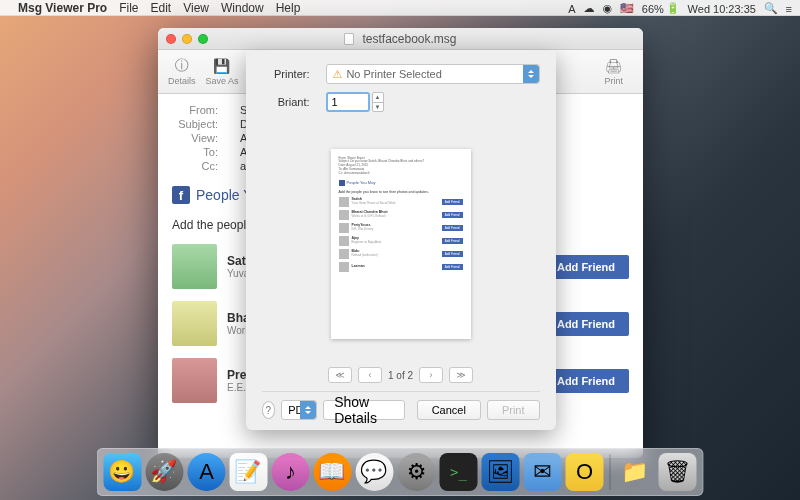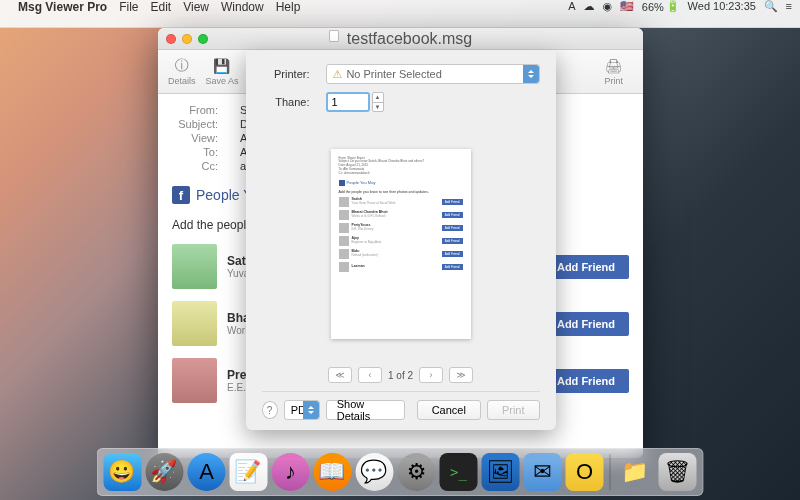--- a/index.html
+++ b/index.html
@@ -1,28 +1,28 @@
 <!DOCTYPE html>
 <html><head>
 <meta charset="utf-8">
 <style>
 *{margin:0;padding:0;box-sizing:border-box;font-family:-apple-system,"Helvetica Neue",Arial,sans-serif;-webkit-font-smoothing:antialiased}
 body{width:800px;height:500px;overflow:hidden;background:linear-gradient(135deg,#e8a878 0%,#d4937a 15%,#a88a8a 30%,#4a5560 50%,#2a3540 70%,#1a2530 100%);position:relative}
-.menubar{height:28px;background:rgba(248,248,248,.95);display:flex;align-items:flex-start;padding:0 8px;font-size:12px;color:#333;border-bottom:1px solid rgba(0,0,0,.1)}
+.menubar{height:16px;background:rgba(248,248,248,.95);display:flex;align-items:flex-end;padding:0 8px;font-size:12px;color:#333;border-bottom:1px solid rgba(0,0,0,.1)}
 .menubar .apple{font-size:13px;margin-right:10px}
 .menubar .app-name{font-weight:600;margin-right:12px}
 .menubar .menu-item{margin-right:12px;cursor:default}
 .menubar .spacer{flex:1}
 .menubar .status{margin-left:8px;font-size:11px;display:flex;align-items:center;gap:2px}
 .window{position:absolute;left:158px;top:28px;width:485px;height:430px;background:#f5f5f5;border-radius:6px;box-shadow:0 12px 40px rgba(0,0,0,.5);overflow:hidden;display:flex;flex-direction:column}
 .titlebar{height:22px;background:linear-gradient(#ededed,#e0e0e0);border-bottom:1px solid #ccc;display:flex;align-items:center;position:relative}
 .traffic{display:flex;gap:6px;padding-left:8px}
 .traffic span{width:10px;height:10px;border-radius:50%;border:.5px solid rgba(0,0,0,.15)}
 .tl-close{background:#ff5f56}.tl-min{background:#ffbd2e}.tl-max{background:#27c93f}
-.titlebar .title{position:absolute;left:0;right:0;text-align:center;font-size:16px;color:#555;display:flex;justify-content:center;gap:8px}
+.titlebar .title{position:absolute;left:0;right:0;text-align:center;font-size:12px;color:#555;display:flex;align-items:center;justify-content:center;gap:8px}
 .doc-icon{width:10px;height:12px;background:#fff;border:1px solid #bbb;border-radius:1px;display:inline-block;position:relative}
 .toolbar{height:44px;background:linear-gradient(#f9f9f9,#efefef);border-bottom:1px solid #d0d0d0;display:flex;align-items:center;padding:0 10px}
 .tool-btn{display:flex;flex-direction:column;align-items:center;gap:1px;margin-right:10px;color:#888;font-size:9px}
 .tool-btn .ico{width:18px;height:18px;display:flex;align-items:center;justify-content:center;font-size:14px}
 .tool-spacer{flex:1}
 .msg-body{flex:1;background:#fff;overflow:hidden;padding:10px 14px;font-size:11px;color:#333}
 .hdr-row{display:flex;margin-bottom:2px}
 .hdr-label{width:46px;text-align:right;color:#888;margin-right:22px}
 .hdr-val{color:#333}
 .fb-header{display:flex;align-items:center;margin-top:14px;color:#3b5998;font-size:14px}
@@ -59,21 +59,21 @@
 .pv-av{width:10px;height:10px;background:#bbb;flex-shrink:0}
 .pv-pi{flex:1;line-height:1.1}
 .pv-pn{font-weight:600;font-size:3.5px}
 .pv-ps{font-size:3px;color:#999}
 .pv-btn{background:#4267b2;color:#fff;padding:1px 3px;font-size:3px}
 .pager{display:flex;align-items:center;justify-content:center;gap:6px;margin-bottom:8px;font-size:10px;color:#555}
 .pg-btn{width:24px;height:16px;background:#fff;border:1px solid #c8c8c8;border-radius:3px;display:flex;align-items:center;justify-content:center;font-size:9px;color:#888}
 .sheet-bottom{display:flex;align-items:center;gap:6px;border-top:1px solid #d8d8d8;padding-top:8px}
 .help-btn{width:18px;height:18px;border:1px solid #c0c0c0;border-radius:50%;background:#fff;display:flex;align-items:center;justify-content:center;color:#777;font-size:10px}
 .pdf-btn{height:20px;background:#fff;border:1px solid #c8c8c8;border-radius:3px;padding:0 6px;display:flex;align-items:center;position:relative;font-size:11px}
-.details-btn{height:20px;background:#fff;border:1px solid #c8c8c8;border-radius:3px;padding:0 10px;display:flex;align-items:center;font-size:11px}
+.details-btn{height:20px;background:#fff;border:1px solid #c8c8c8;border-radius:3px;padding:0 10px;display:flex;align-items:center;font-size:14px}
 .dlg-btn{height:20px;background:linear-gradient(#fdfdfd,#f0f0f0);border:1px solid #c8c8c8;border-radius:3px;padding:0 14px;display:flex;align-items:center;font-size:11px}
 .dlg-btn.disabled{color:#bbb}
 .dock{position:absolute;bottom:4px;left:50%;transform:translateX(-50%);height:48px;background:rgba(220,220,225,.55);border-radius:6px;padding:3px 6px;display:flex;align-items:center;gap:4px;backdrop-filter:blur(10px);border:1px solid rgba(255,255,255,.3)}
 .dock-item{width:38px;height:38px;border-radius:8px;display:flex;align-items:center;justify-content:center;font-size:22px;position:relative}
 .dock-sep{width:1px;height:36px;background:rgba(0,0,0,.25);margin:0 2px}
 .di-finder{background:linear-gradient(#4fc3f7,#1976d2)}
 .di-lp{background:linear-gradient(#888,#555);border-radius:50%}
 .di-app{background:linear-gradient(#42a5f5,#1565c0);border-radius:50%}
 .di-note{background:linear-gradient(#fff,#eee)}
 .di-itunes{background:linear-gradient(#e879c7,#b452a8);border-radius:50%}
@@ -190,21 +190,21 @@
   <div class="print-sheet">
     <div class="print-row">
       <span class="print-label">Printer:</span>
       <div class="print-select">
           <span style="color:#e6a23c;margin-right:4px">⚠</span>
           <span>No Printer Selected</span>
           <span class="sel-arrows"></span>
         </div>
     </div>
     <div class="print-row">
-      <span class="print-label">Thane:</span>
+      <span class="print-label">Briant:</span>
       <input class="copies-input" value="1" style="">
       <div class="stepper">
           <div>▲</div>
           <div>▼</div>
         </div>
     </div>
 
     <div class="preview-area">
       <div class="preview-page">
         <div class="pv-hdr">From: Shane Briant<br>Subject: Do you know Satish, Bharat Chandra Bhoir and others?<br>Date: August 21, 2015<br>To: Alin Sumarwata<br>Cc: alinsumarwataback</div>

